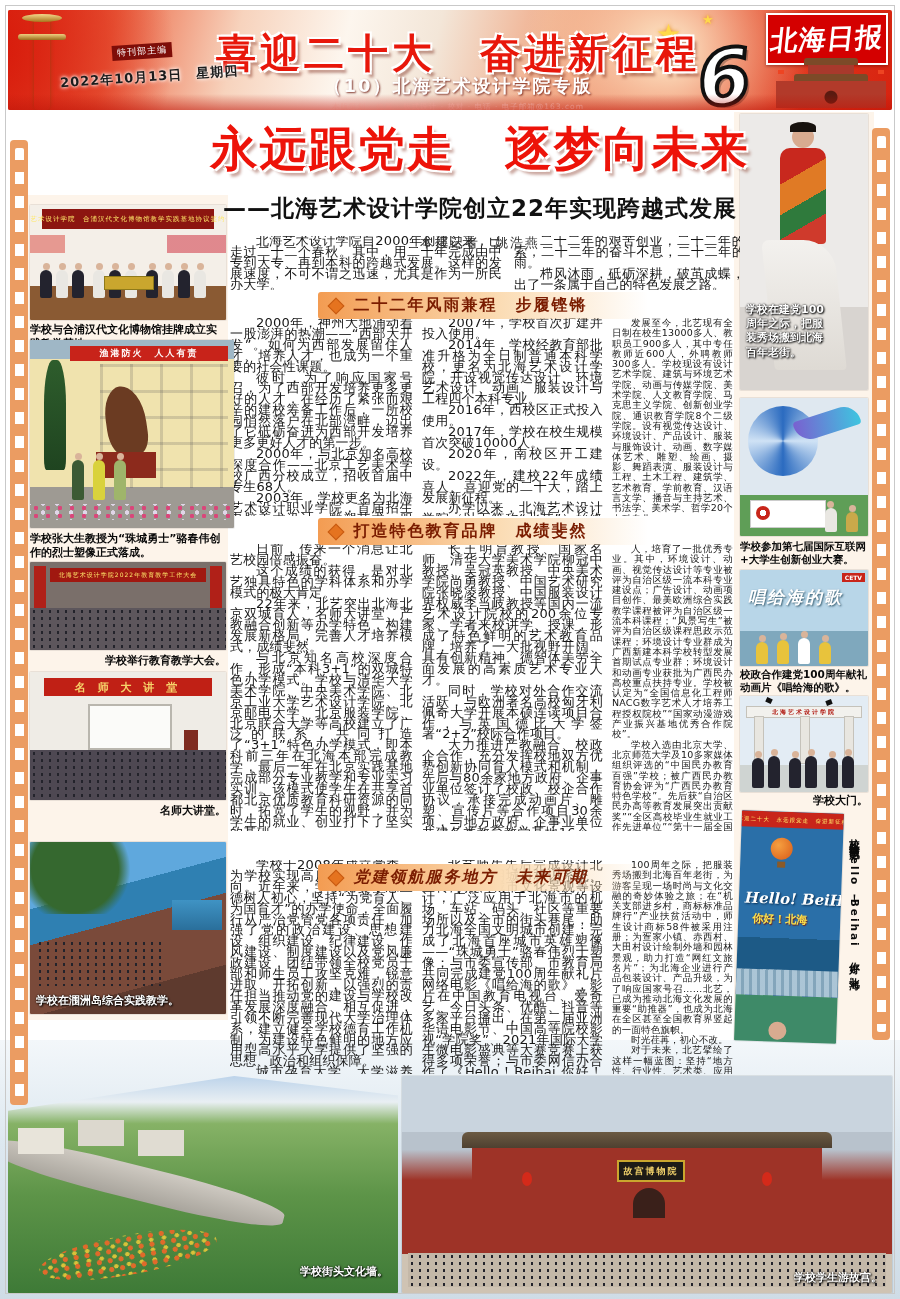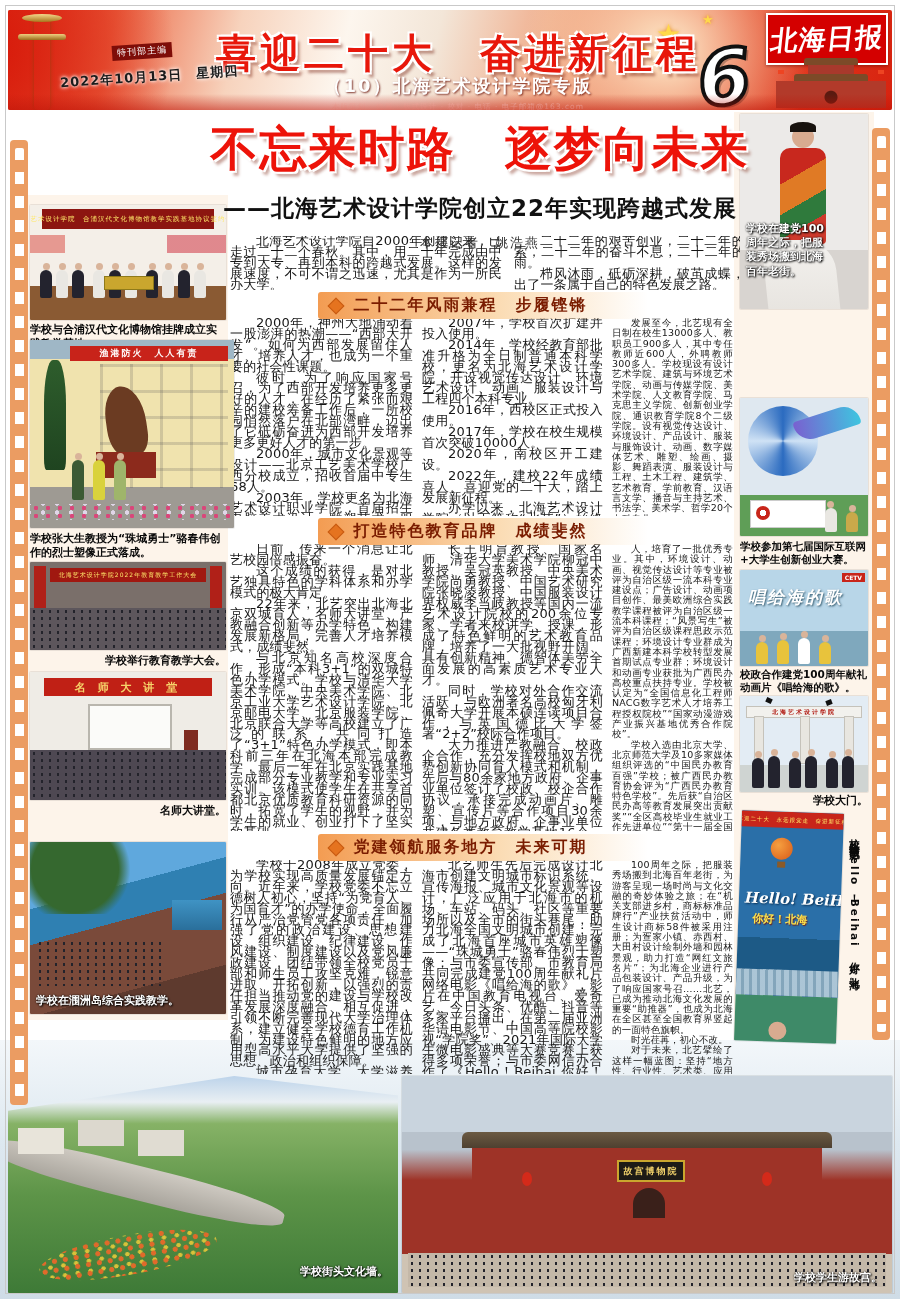--- a/index.html
+++ b/index.html
@@ -116,21 +116,21 @@
       <div class="roof1"></div>
         <div class="wall1"></div>
         <div class="roof2"></div>
         <div class="base"></div>
       <div class="flag" style="left:2px;"></div>
         <div class="flag" style="right:2px;"></div>
     </div>
   </div>
 
   <div class="headline">
-    <div class="title">不忘来时路　逐梦向未来</div>
+    <div class="title">永远跟党走　逐梦向未来</div>
     <div class="subtitle">——北海艺术设计学院创立22年实现跨越式发展</div>
     <div class="byline">本报记者　姚浩燕</div>
   </div>
 
   <div class="railbg" style="left:28px;top:195px;width:200px;height:825px;"></div>
   <div class="railbg" style="left:734px;top:112px;width:140px;height:935px;"></div>
 
   <div class="film" style="left:10px;top:140px;height:965px;"></div>
   <div class="film" style="left:872px;top:128px;height:912px;"></div>
 
@@ -146,21 +146,21 @@
 
   <div class="secbar" style="top:292px;">
     <div class="bar">
         <span class="dia"></span>
       <span class="bartxt">二十二年风雨兼程　步履铿锵</span>
       </div>
   </div>
   <div class="txtcol" style="left:230px;top:318px;width:183px;height:198px;">
     <p class="p">2000年，神州大地涌动着一股澎湃的热潮——“西部大开发”。如何为西部发展留住人才、培养人才，也成为一个重要的社会性课题。</p>
     <p class="p">彼时，为了响应国家号召，为了西部开发培养更多更好的人才，在经历了紧张而艰辛的建校筹备工作后，一所校园悄然落户在北部湾畔，迈出了它砥砺奋进为西部开发培养更多更好人才的第一步。</p>
-    <p class="p">2000年，城市文化景观等设计——北京工艺美术学校广西分校成立，招收首届中专生68人。</p>
+    <p class="p">2000年，与北京知名高校深度合作——北京工艺美术学校广西分校成立，招收首届中专生68人。</p>
     <p class="p">2003年，学校更名为北海艺术设计职业学院，首届招生电脑美术设计、雕塑艺术、服装艺术设计、环境艺术设计、绘画、平面艺术设计等专业。</p>
     <p class="p">2004年，学校成立北京实训实践基地，基地挂靠清华大学美术学院。</p>
   </div>
   <div class="txtcol" style="left:422px;top:318px;width:181px;height:198px;">
     <p class="p">2007年，学校首次扩建并投入使用。</p>
     <p class="p">2014年，学校经教育部批准升格为全日制普通本科学校，更名为北海艺术设计学院，开设视觉传达设计、环境艺术设计、动画、服装设计与工程四个本科专业。</p>
     <p class="p">2016年，西校区正式投入使用。</p>
     <p class="p">2017年，学校在校生规模首次突破10000人。</p>
     <p class="p">2020年，南校区开工建设。</p>
     <p class="p">2022年，建校22年成绩喜人、喜迎党的二十大，踏上发展新征程。</p>
@@ -189,21 +189,21 @@
     <p class="p">长王明旨教授、国家名师、清华大学美术学院柳冠中教授、吴冠英教授、中央美术学院尚勇教授、中国艺术研究院张晓凌教授、中国服装设计界权威李当岐教授等国内一流艺术设计院校的200余位专家、学者来校讲学、授课，形成了特色鲜明的艺术教育品牌，培养了一大批视野开阔、具有创新精神、德智体美劳全面发展的高素质艺术专业人才。</p>
     <p class="p">同时，学校对外合作交流活跃，与欧洲著名高校匈牙利佩奇大学开展本硕连读项目合作，与英国德比大学签署“2+2”校际合作项目。</p>
     <p class="p">大力推进产教融合、校政企合作，充分发挥校地双方优势创新协同育人模式和机制，先后与80余家地方政府、企事业单位签订了校政、校企合作协议，承接完成动画片、雕塑、宣传片等合作项目30余项，与地方政府、企事业单位共建各类教育教学基地16个。完成咨询报告、设计报告和科技服务项目103项。学校注重学生创新创业能力的培养，积极组织学生参加中国国际“互联网+”大学生创新创业大赛等创业大赛，荣获“互联网+”大赛全国银奖1项，铜奖1项，自治区金奖3项，银奖8项，铜奖46项，自治区单项奖“最具商业价值奖”1项。</p>
 
   </div>
   <div class="txtcol" style="left:612px;top:544px;width:121px;height:287px;">
     <p class="p sm">人，培育了一批优秀专业。其中，环境设计、动画、视觉传达设计等专业被评为自治区级一流本科专业建设点；广告设计、动画项目创作、最美欧洲综合实践教学课程被评为自治区级一流本科课程；“风景写生”被评为自治区级课程思政示范课程；环境设计专业群成为广西新建本科学校转型发展首期试点专业群；环境设计和动画专业获批为广西民办高校重点扶持专业。学校被认定为“全国信息化工程师　NACG数字艺术人才培养工程授权院校”“国家动漫游戏产业振兴基地优秀合作院校”。</p>
     <p class="p sm">学校入选由北京大学、北京师范大学及10多家媒体组织评选的“中国民办教育百强”学校；被广西民办教育协会评为“广西民办教育特色学校”。先后获“自治区民办高等教育发展突出贡献奖”“全区高校毕业生就业工作先进单位”“第十一届全国大学生广告艺术大赛全国优秀院校”“2021米兰设计周——中国高校设计学科师生优秀作品展优秀组织单位”“第六届、第九届海洋文化创意设计大赛全国优秀组织奖”“第十二届、第十三届全国大学生广告艺术大赛广西赛区优秀组织院校”“全国高校数字艺术设计大赛卓越贡献奖、最佳组织奖”“第九届全国高校数字艺术设计大赛广西赛区优秀组织奖”等多项荣誉。</p>
   </div>
 
-  <div class="secbar" style="top:834px;">
+  <div class="secbar" style="top:864px;font-style:italic;">
     <div class="bar">
         <span class="dia"></span>
       <span class="bartxt">党建领航服务地方　未来可期</span>
       </div>
   </div>
   <div class="txtcol" style="left:230px;top:860px;width:183px;height:214px;">
     <p class="p">学校于2008年成立党委，为学校实现高质量发展锚定方向。近年来，学校党委不忘立德树人初心，坚持“为党育人、为国育才”的办学使命，全面履行从严治党管党各项责任，加强了党的政治建设、思想建设、组织建设、纪律建设、作风建设、制度建设以及党风廉政建设，团结带领全校党员干部和师生员工攻坚克难，锐意进取、开拓创新，以强烈的责任担当推动党的建设与学校改革发展深度融合、相互促进，引领不断完善现代大学治理体系，建立健全学校德育工作机制，为建设特色鲜明的地方应用型高水平大学提供了坚强的思想、政治和组织保障。</p>
     <p class="p">城市孕育大学，大学滋养城市。北艺作为一所定位为培育应用型人才的大学，办学22年来服务地方经济社会发展的能力不断提升的同时，社会知名度、美誉度也日益增强。</p>
   </div>
   <div class="txtcol" style="left:422px;top:860px;width:181px;height:214px;">
@@ -267,21 +267,21 @@
   </div>
   <div class="lcap capr" style="left:30px;top:804px;width:196px;">名师大讲堂。</div>
 
   <div class="ph" style="left:30px;top:842px;width:196px;height:172px;background:linear-gradient(165deg,#5fa8dd 0 30%,#2f80b2 30% 46%,#7a4a3a 46% 78%,#5e3a2e 78% 100%);">
     <div class="abs" style="left:-20px;top:-18px;width:130px;height:90px;background:radial-gradient(circle,#35682f 0 55%,rgba(0,0,0,0) 70%);"></div>
     <div class="abs crowd" style="left:6px;bottom:28px;width:130px;height:46px;"></div>
     <div class="abs" style="right:4px;top:58px;width:50px;height:30px;background:linear-gradient(#3f93c4,#2a6f9b);"></div>
     <div class="ovcap" style="left:6px;bottom:6px;">学校在涠洲岛综合实践教学。</div>
   </div>
 
-  <div class="ph" style="left:740px;top:114px;width:128px;height:195px;background:linear-gradient(#eceae8 0 70%,#d8d4d0 70% 100%);">
+  <div class="ph" style="left:740px;top:114px;width:128px;height:276px;background:linear-gradient(#eceae8 0 70%,#d8d4d0 70% 100%);">
     <div class="abs" style="left:52px;top:12px;width:22px;height:22px;border-radius:50%;background:#d8ab90;"></div>
     <div class="abs" style="left:50px;top:8px;width:26px;height:10px;border-radius:50% 50% 0 0;background:#17120e;"></div>
     <div class="abs" style="left:40px;top:34px;width:46px;height:96px;border-radius:10px 10px 4px 4px;background:linear-gradient(150deg,#c8281e 0 30%,#e07a25 30% 55%,#2f7a3c 55% 75%,#cf3a2c 75% 100%);"></div>
     <div class="abs" style="left:28px;top:126px;width:72px;height:130px;background:linear-gradient(#f3f1ee,#dedad4);border-radius:8px 30px 4px 4px;transform:skewX(6deg);"></div>
     <div class="ovcap" style="left:6px;bottom:30px;width:86px;">学校在建党100周年之际，把服装秀场搬到北海百年老街。</div>
   </div>
 
   <div class="ph" style="left:740px;top:398px;width:128px;height:138px;background:linear-gradient(#dfe8f0 0 70%,#5f9e57 70% 100%);">
     <div class="abs" style="left:8px;top:8px;width:70px;height:70px;border-radius:50%;background:conic-gradient(#2b6bc0,#cfe2f5,#2b6bc0,#cfe2f5,#2b6bc0);"></div>
     <div class="abs" style="left:54px;top:14px;width:66px;height:22px;background:linear-gradient(100deg,#7a5fd0,#3ec6e0);transform:rotate(-18deg);border-radius:4px 18px 4px 18px;"></div>

